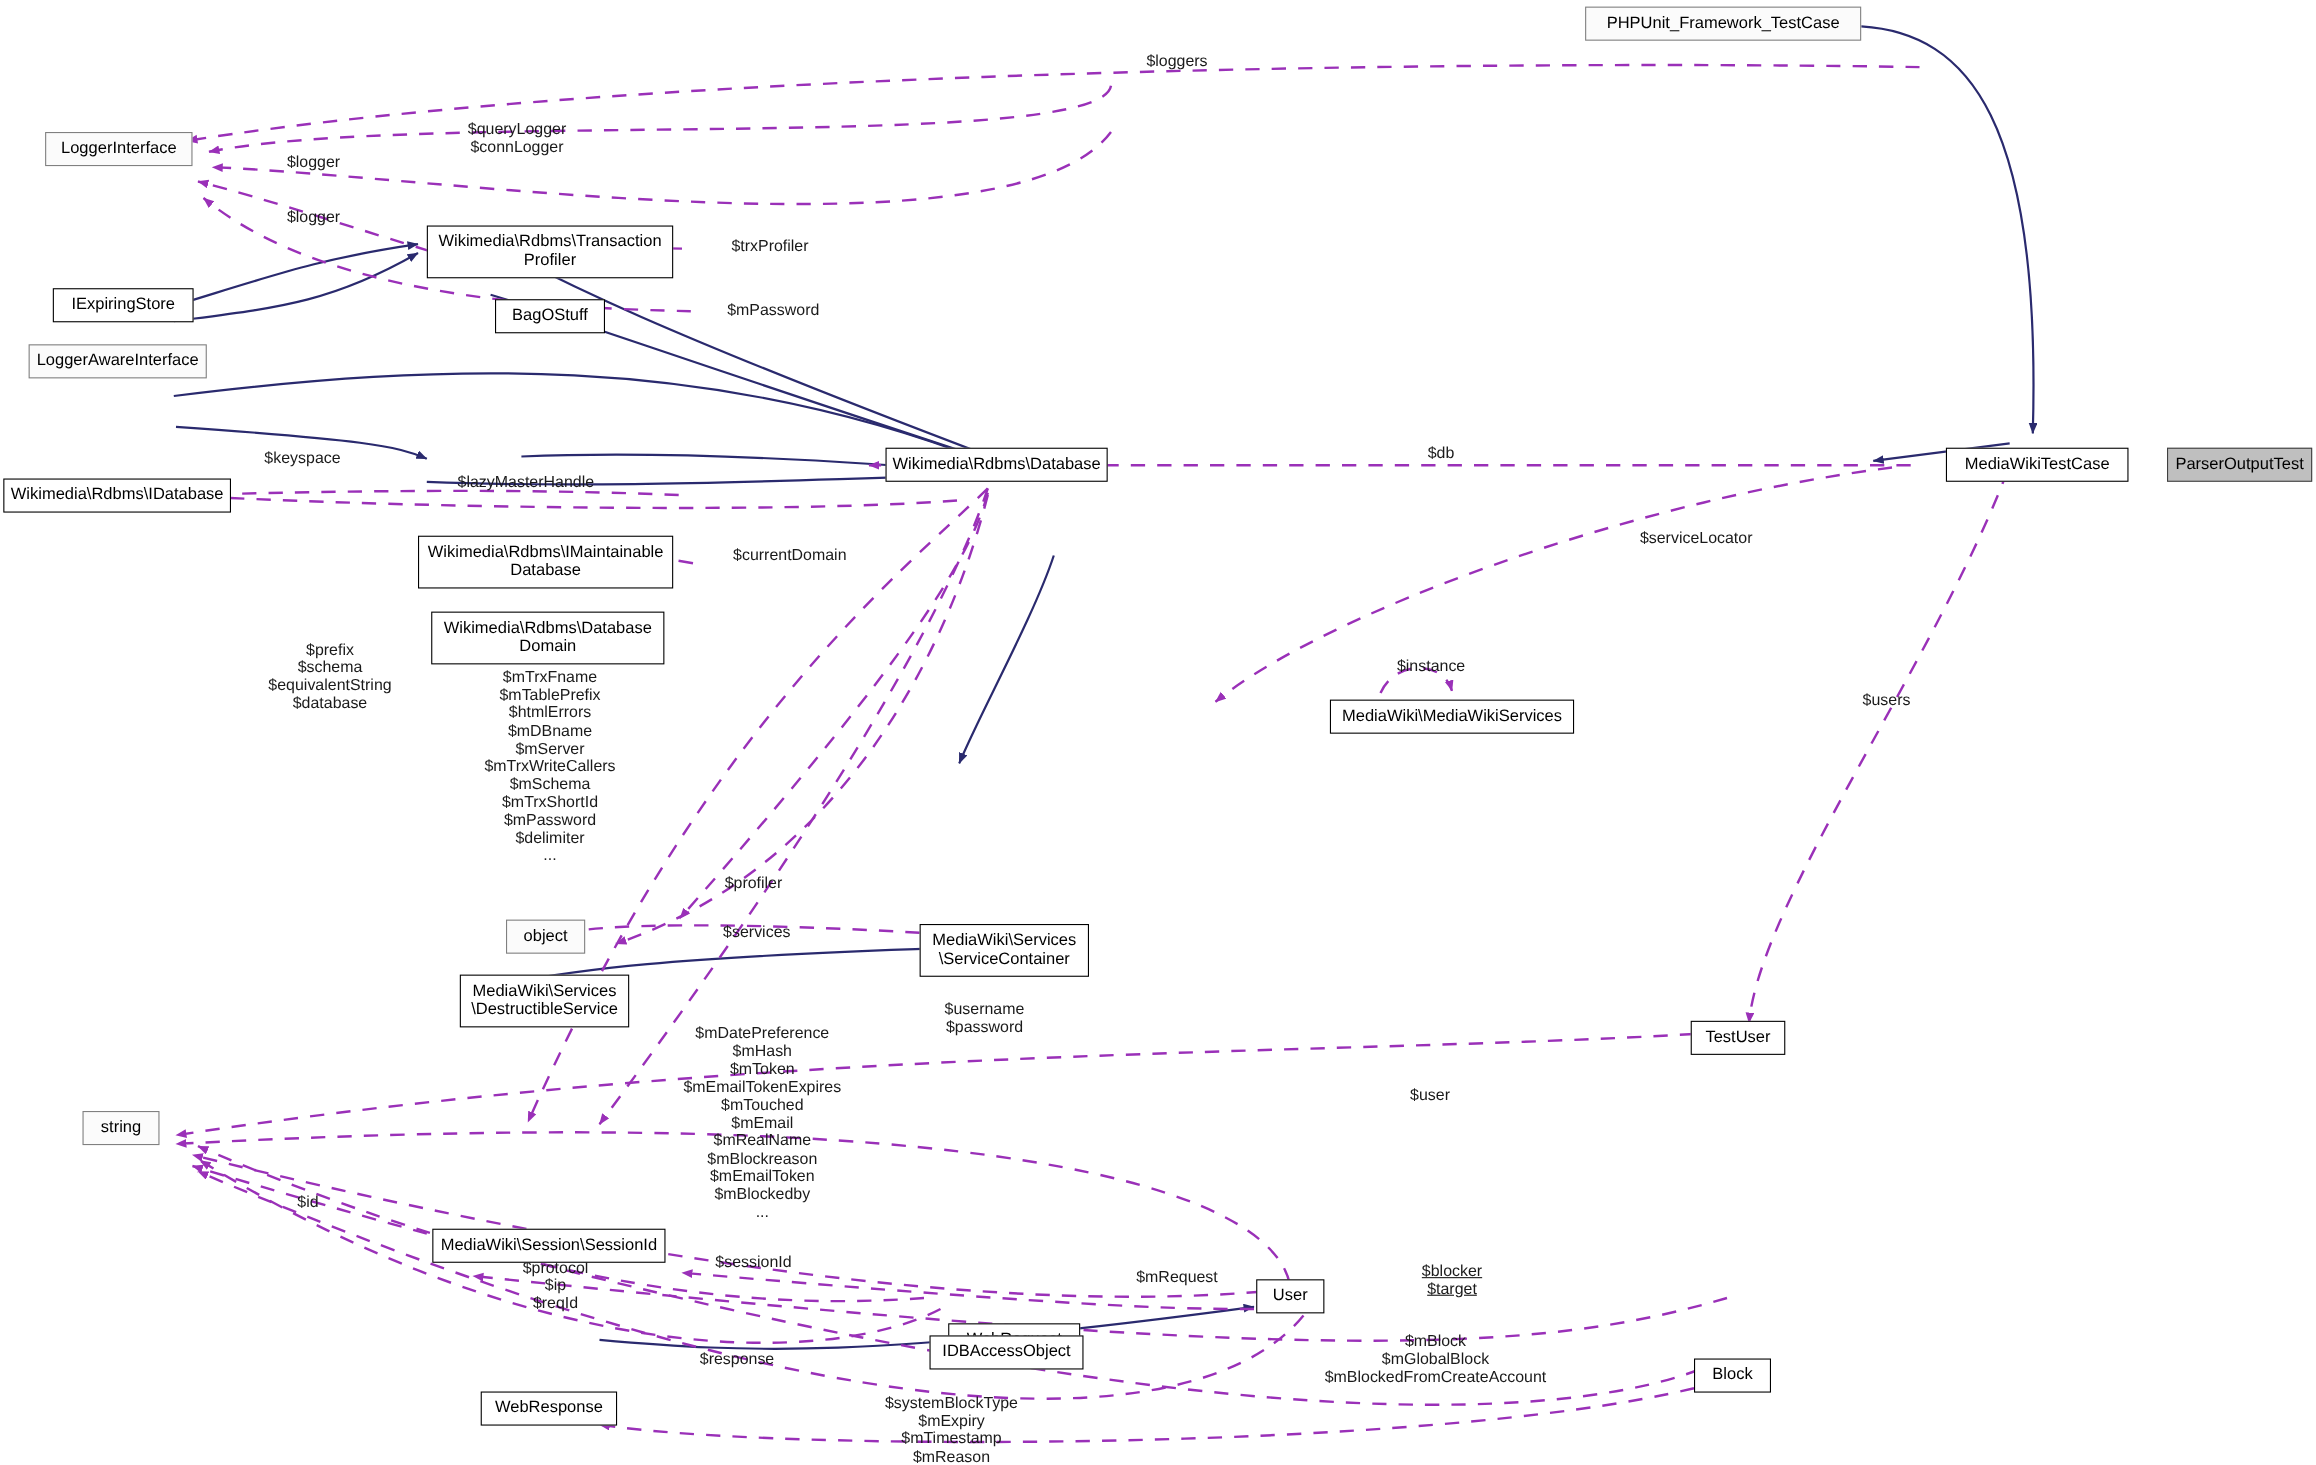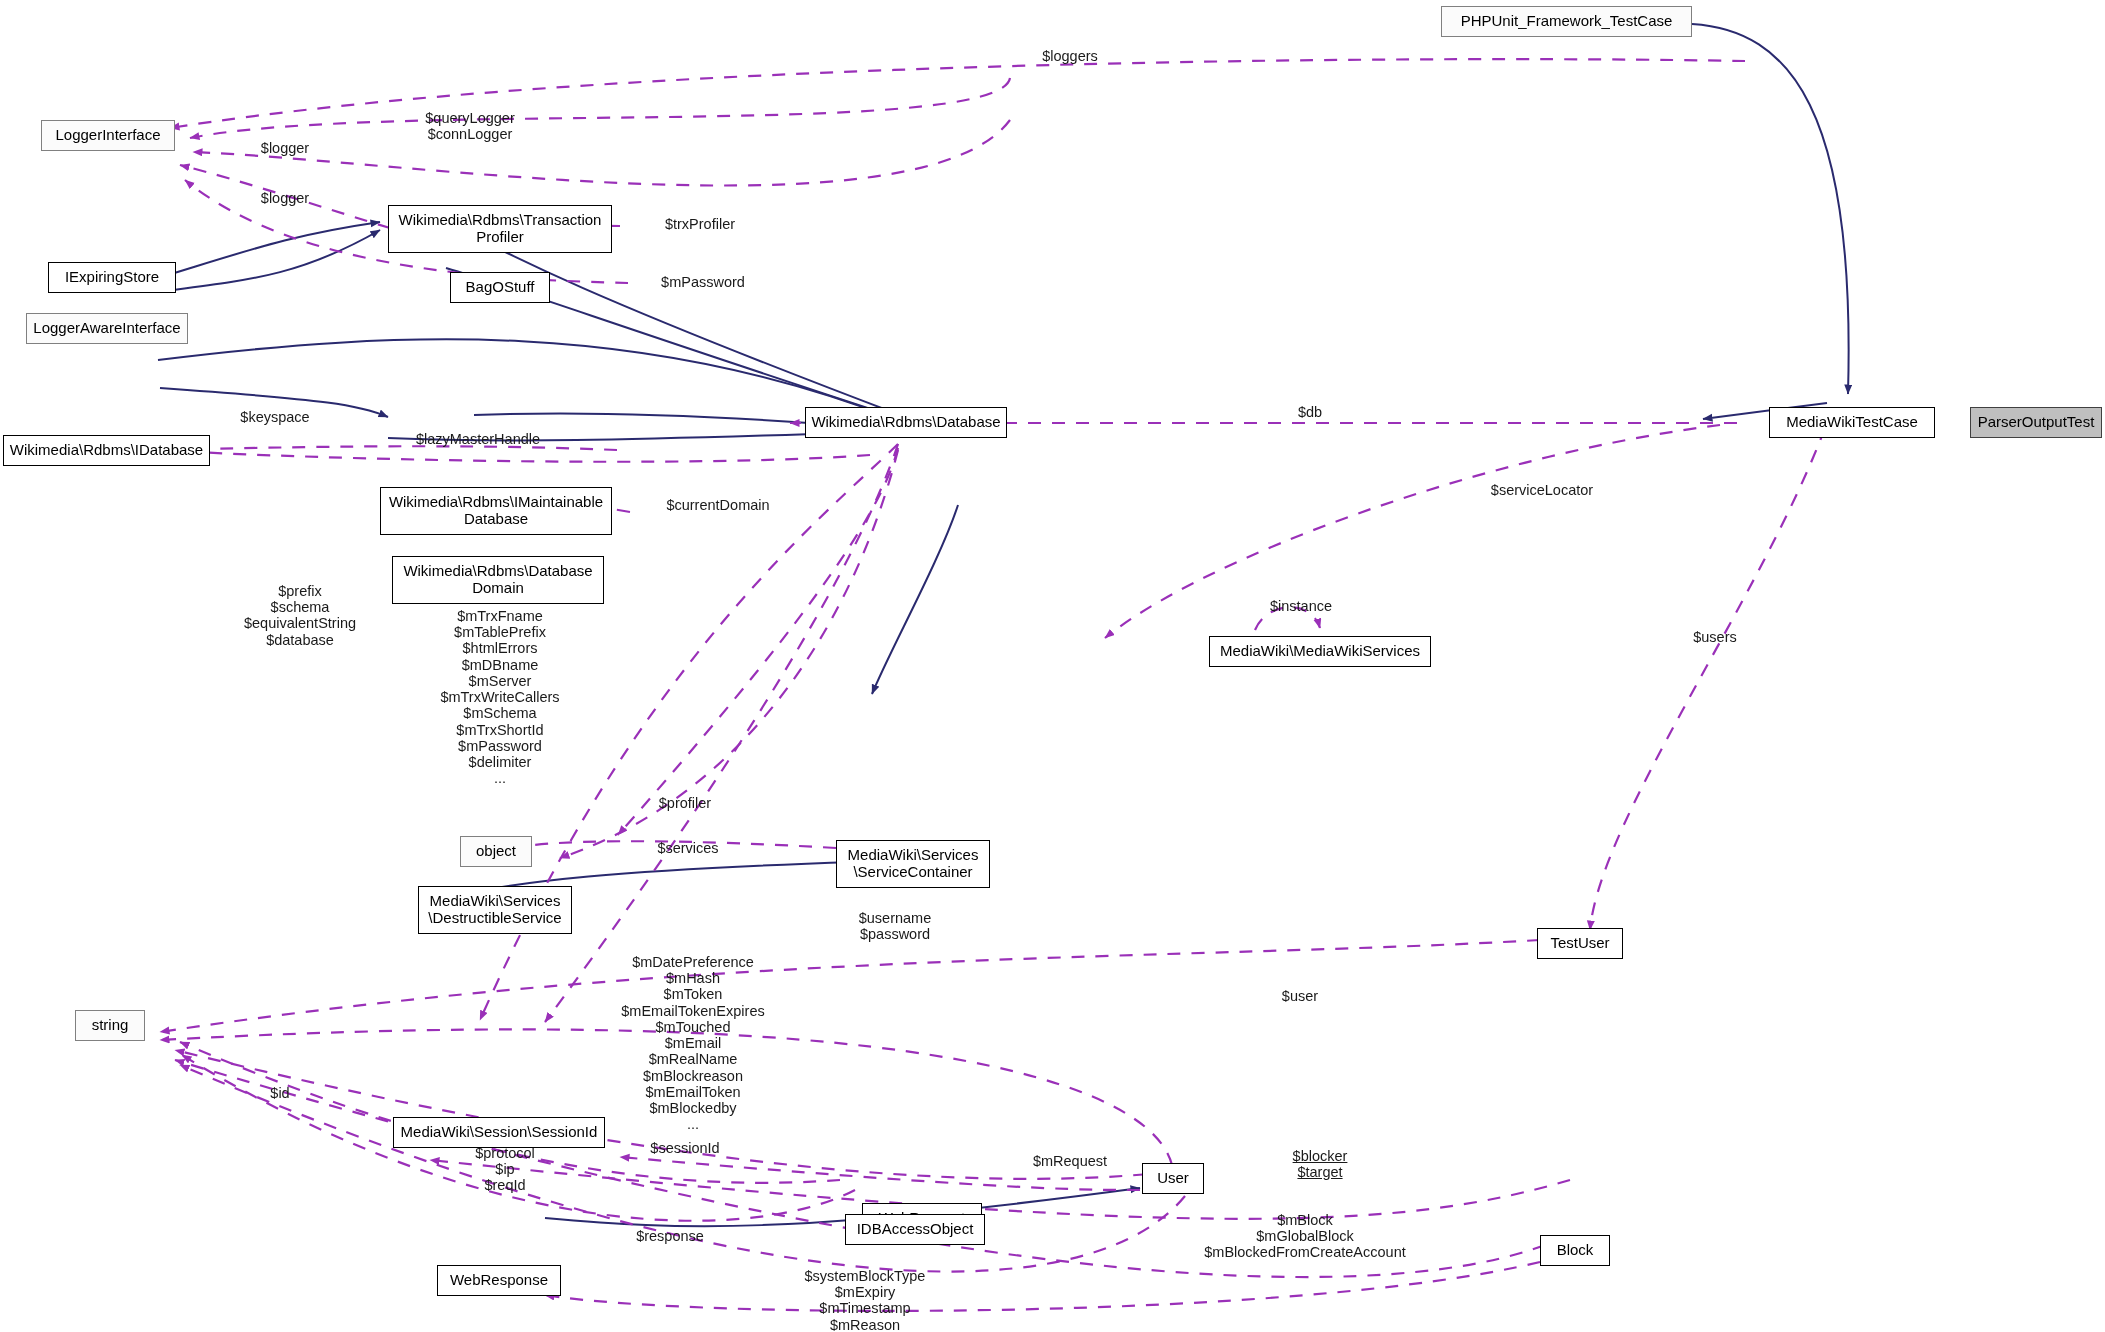--- a/index.html
+++ b/index.html
@@ -173,21 +173,21 @@
 
   <div class="elabel" style="left:1660px;top:590px;width:110px;margin-top:39px;">$users</div>
 
   <div class="elabel" style="left:620px;top:795px;width:130px;">$profiler</div>
 
   <div class="elabel" style="left:618px;top:840px;width:140px;">$services</div>
 
   <div class="elabel" style="left:810px;top:910px;width:170px;">$username
 $password</div>
 
-  <div class="elabel" style="left:578px;top:954px;width:230px;">$mDatePreference
+  <div class="elabel" style="left:578px;top:932px;width:230px;">$mDatePreference
 $mHash
 $mToken
 $mEmailTokenExpires
 $mTouched
 $mEmail
 $mRealName
 $mBlockreason
 $mEmailToken
 $mBlockedby
 ...</div>

